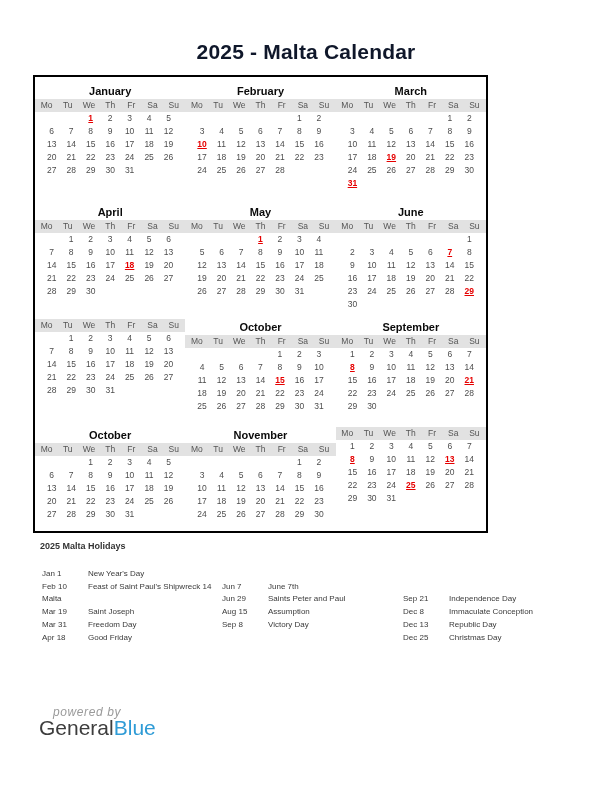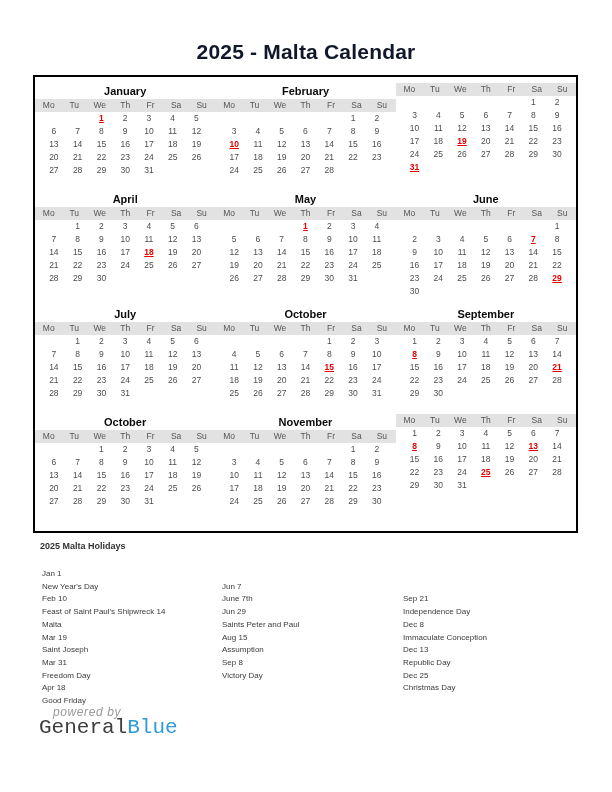--- a/index.html
+++ b/index.html
@@ -3,21 +3,21 @@
 <meta charset="utf-8">
 <style>
   * { box-sizing: border-box; }
   html,body { margin:0; padding:0; background:#fff; }
   body { font-family:"Liberation Sans", sans-serif; }
   .page { position:relative; width:612px; height:792px; margin:0 auto; background:#fff; overflow:hidden; }
 
   .title { position:absolute; top:40px; left:0; width:100%; text-align:center;
            font-size:21px; font-weight:bold; color:#0f172a; letter-spacing:0.2px; }
 
-  .cal-box { position:absolute; left:33px; top:75px; width:545px; height:458px;
+  .cal-box { position:absolute; left:33px; top:75px; width:455px; height:458px;
              border:2px solid #000; background:#fff; }
 
   .cal-row { display:flex; }
   .cal-row.r1 { padding-top:6px; }
   .cal-row.r2 { padding-top:14px; }
   .cal-row.r3 { padding-top:8px; }
   .cal-row.r4 { padding-top:14px; }
 
   .month { flex:1 1 0; min-width:0; padding:0 7px; }
   .month-title { text-align:center; font-weight:bold; font-size:11px; color:#0a0a0a;
@@ -30,27 +30,27 @@
   .day.red { color:var(--red,#e60000); font-weight:bold; text-decoration:underline; }
 
   .holidays-heading { position:absolute; left:40px; top:541px; font-size:9px;
                       font-weight:bold; color:#333; }
   .holiday-cols { position:absolute; left:42px; top:568px; right:18px; display:flex;
                   font-size:8px; color:#3a3a3a; }
   .h-col { flex:none; }
   .h-col.c1 { width:180px; }
   .h-col.c2 { width:181px; padding-top:12.7px; }
   .h-col.c3 { flex:1 1 auto; padding-top:25.4px; }
-  .h-row { display:flex; line-height:12.7px;flex-direction:column; }
+  .h-row { display:flex; line-height:12.7px; }
   .h-date { width:46px; flex:none; }
   .h-name { flex:1 1 auto; }
 
   .powered { position:absolute; left:53px; top:705px; font-size:12px; color:#9a9a9a;
              letter-spacing:0.6px;font-style:italic; }
-  .brand { position:absolute; left:39px; top:716px; font-size:21px; color:#3d3d3d;font-family:Liberation Mono, monospace; }
+  .brand { position:absolute; left:39px; top:716px; font-size:21px; color:#3d3d3d; }
   .brand .blue { color:var(--blue,#2e9bd6); }
 </style>
 </head>
 <body>
 
 <div class="page">
 
   <div class="title">2025 - Malta Calendar</div>
 
   <div class="cal-box" id="calendar">
@@ -143,20 +143,21 @@
             <span class="day">22</span>
             <span class="day">23</span>
             <span class="day">24</span>
             <span class="day">25</span>
             <span class="day">26</span>
             <span class="day">27</span>
             <span class="day">28</span>
           </div>
         </div>
         <div class="month">
+          <div class="month-title">March</div>
           <div class="wk-row">
             <span class="wk">Mo</span>
             <span class="wk">Tu</span>
             <span class="wk">We</span>
             <span class="wk">Th</span>
             <span class="wk">Fr</span>
             <span class="wk">Sa</span>
             <span class="wk">Su</span>
           </div>
           <div class="days">
@@ -339,21 +340,20 @@
             <span class="day">26</span>
             <span class="day">27</span>
             <span class="day">28</span>
             <span class="day red">29</span>
             <span class="day">30</span>
           </div>
         </div>
       </div>
       <div class="cal-row r3">
         <div class="month">
-          <div class="month-title">July</div>
           <div class="wk-row">
             <span class="wk">Mo</span>
             <span class="wk">Tu</span>
             <span class="wk">We</span>
             <span class="wk">Th</span>
             <span class="wk">Fr</span>
             <span class="wk">Sa</span>
             <span class="wk">Su</span>
           </div>
           <div class="days">

